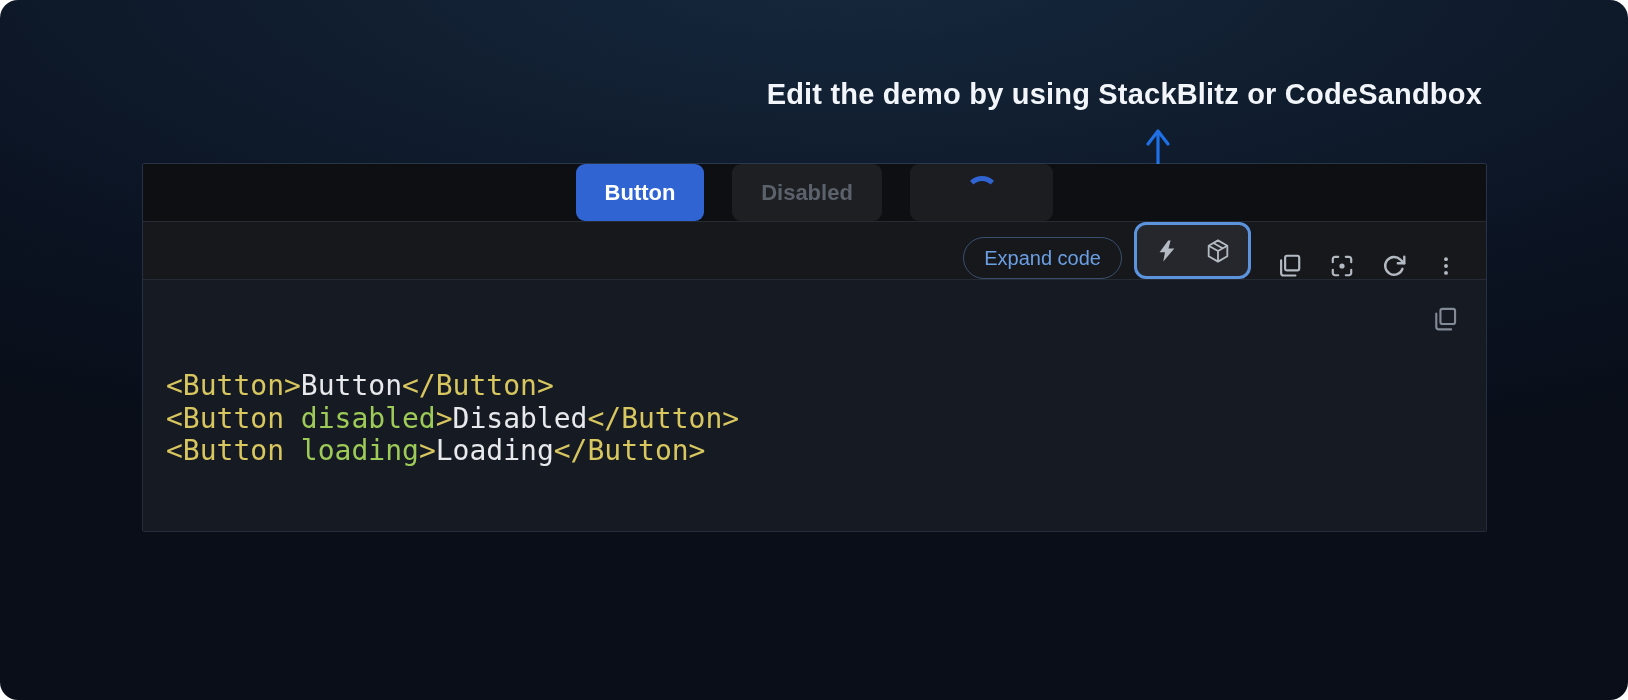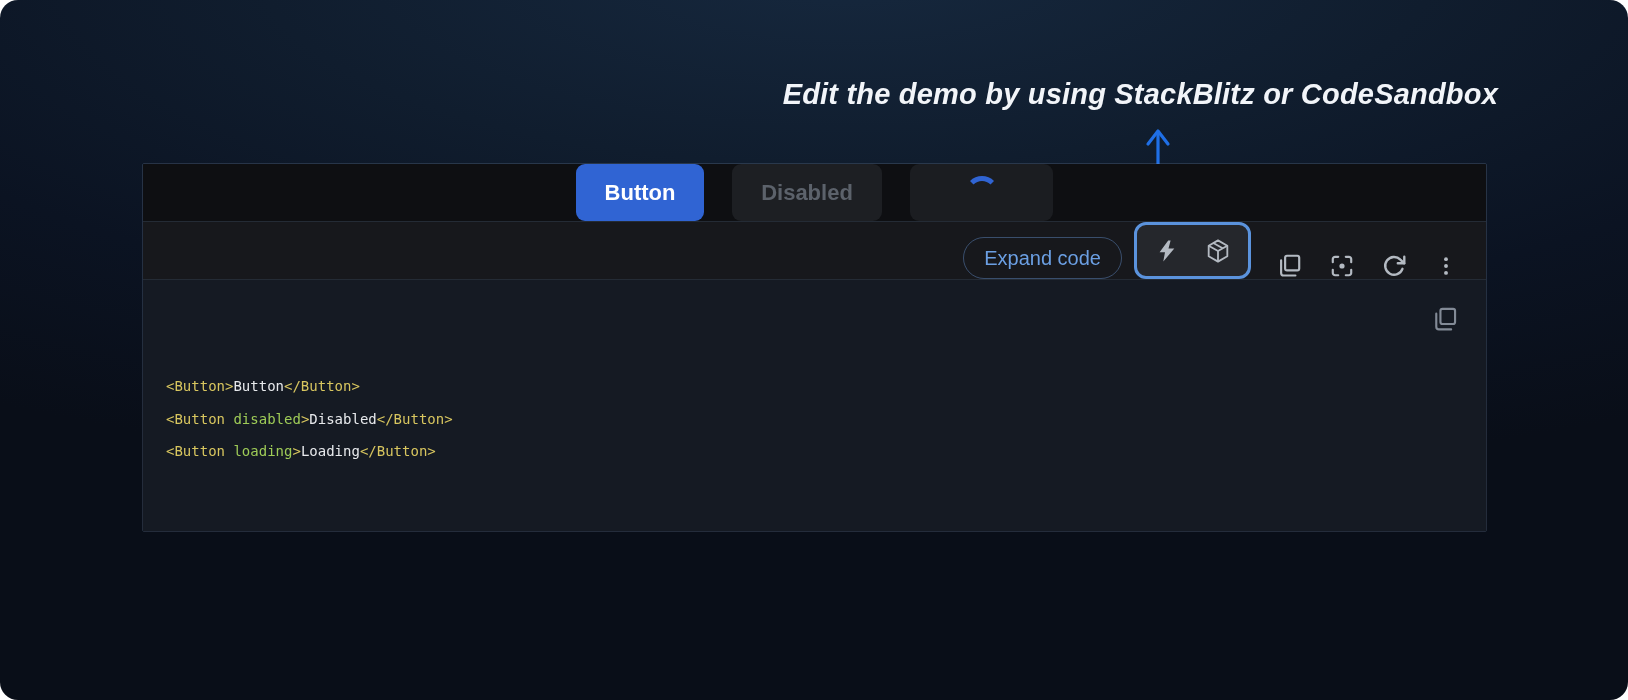--- a/index.html
+++ b/index.html
@@ -15,27 +15,26 @@
     border-radius: 18px;
     overflow: hidden;
     background:
       radial-gradient(95% 75% at 52% -5%, #16283e 0%, #101d2e 38%, #0b1322 70%, #090e18 100%);
   }
 
   
   .heading {
     position: absolute;
     top: 78px;
-    right: 130px;
+    right: 146px;
     font-size: 29px;
     font-weight: 700;
     color: #f2f5f9;
     letter-spacing: 0.2px;
     white-space: nowrap;
-    font-style: italic;
   }
   .arrow-svg {
     position: absolute;
     left: 1130px;
     top: 118px;
     width: 110px;
     height: 195px;
     overflow: visible;
   }
   .arrow-svg path, .arrow-svg circle { stroke: var(--c-accent, #1f6fe6); }
@@ -147,21 +146,21 @@
   }
   .icon-btn svg { display: block; }
 
   
   .code-area {
     flex: 1;
     background: #151a23;
     position: relative;
     padding: 25px 70px 0 23px;
     font-family: "DejaVu Sans Mono", "Liberation Mono", monospace;
-    font-size: 14px;
+    font-size: 28px;
     line-height: 32.5px;
     white-space: pre;
   }
   .tok-tag   { color: var(--c-tag, #d8c65f); }
   .tok-attr  { color: var(--c-attr, #9ecb57); }
   .tok-plain { color: var(--c-plain, #e7e9ec); }
   .code-copy {
     position: absolute;
     top: 25px;
     right: 21px;

